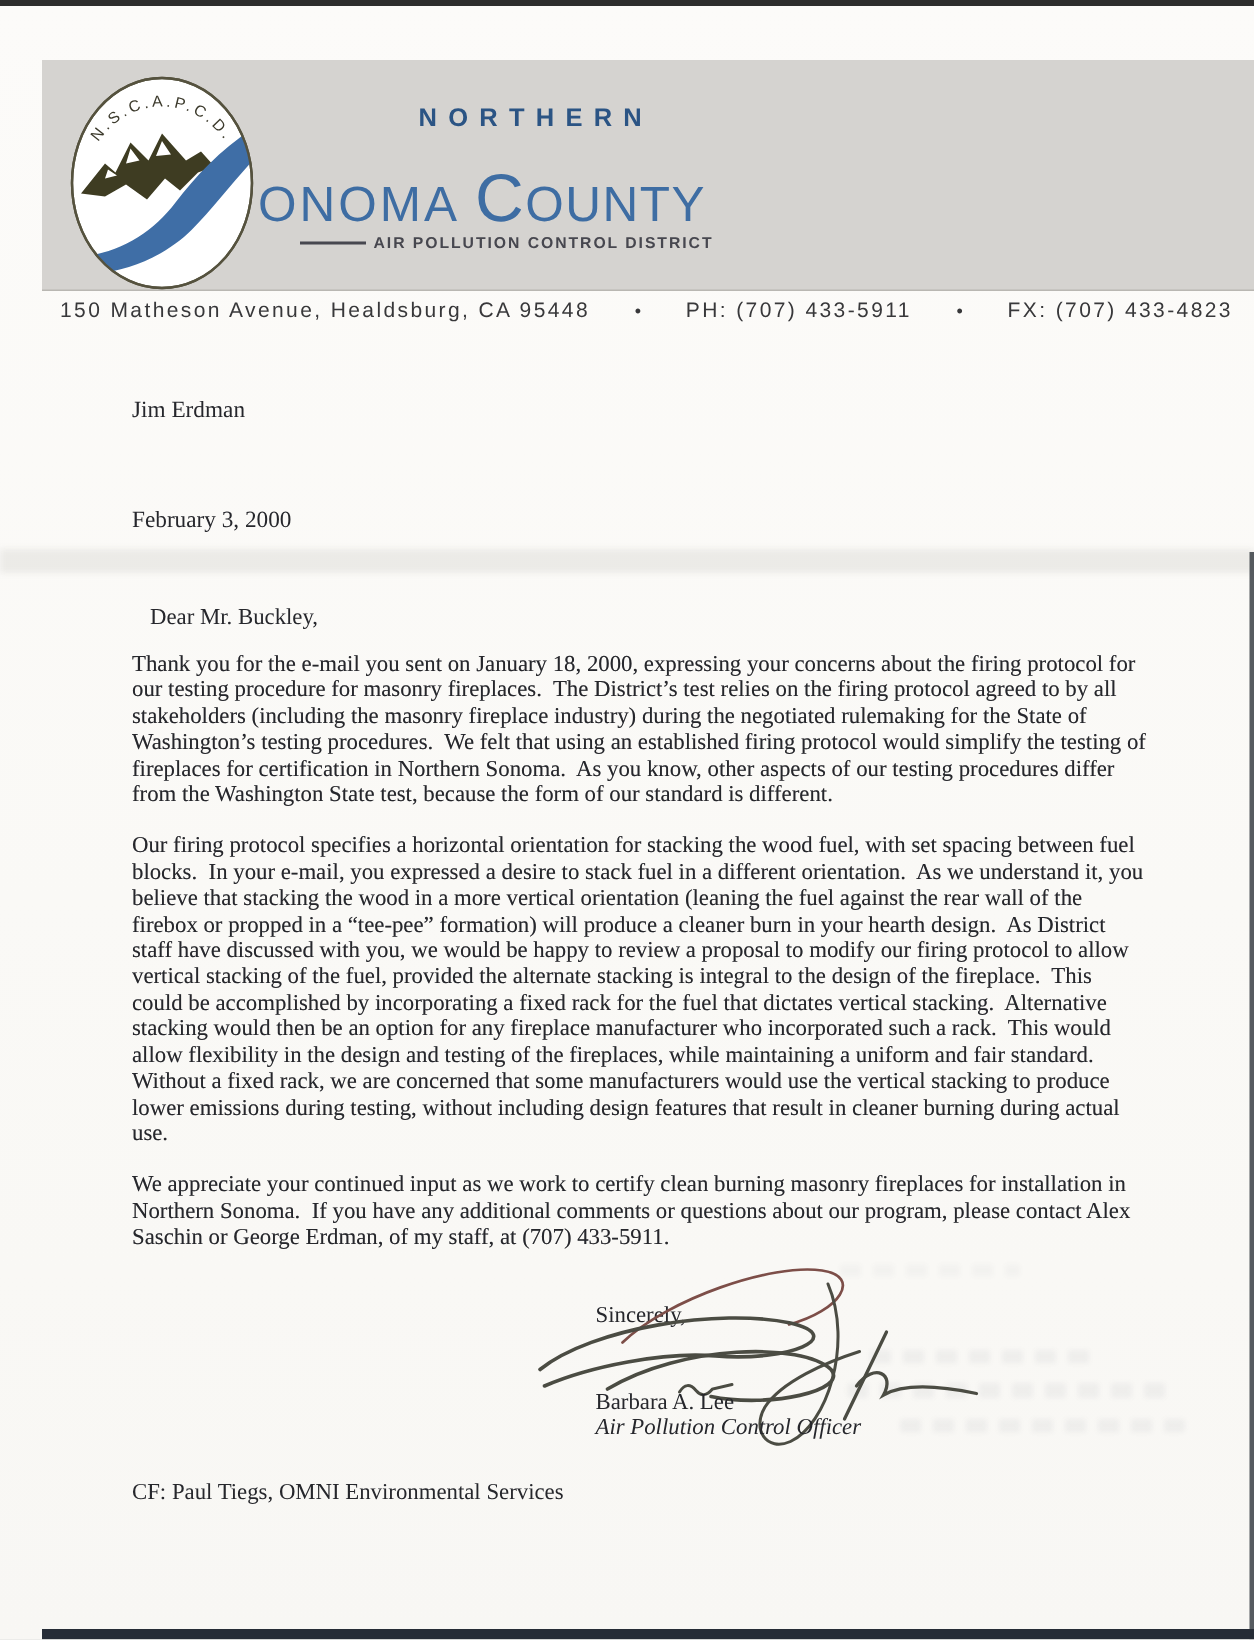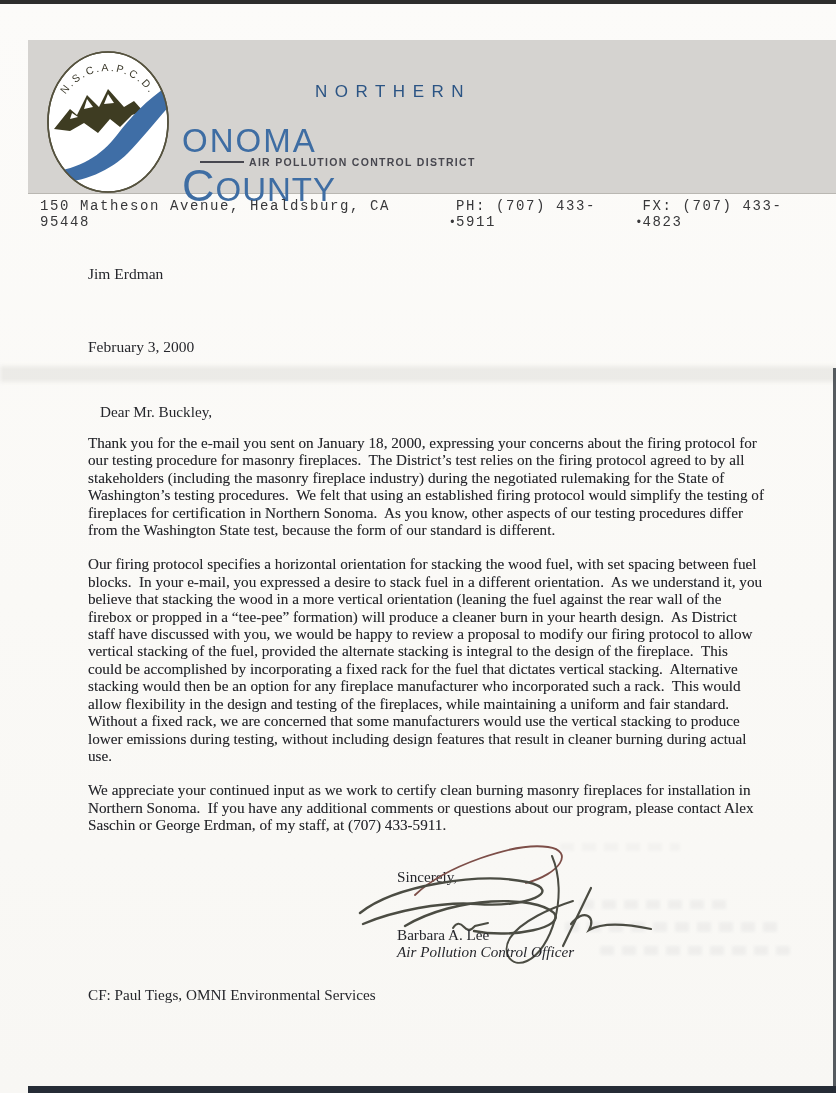--- a/index.html
+++ b/index.html
@@ -21,43 +21,43 @@
   .bleed{position:absolute;background:repeating-linear-gradient(90deg,rgba(90,95,110,.18) 0 14px,rgba(90,95,110,0) 14px 22px);filter:blur(1.6px);opacity:.35;border-radius:2px;}
   .bleed1{left:580px;top:900px;width:150px;height:9px;}
   .bleed2{left:565px;top:922px;width:215px;height:10px;}
   .bleed3{left:600px;top:946px;width:190px;height:9px;}
   .bleed4{left:560px;top:843px;width:120px;height:8px;opacity:.22;}
 
   
   .band{position:absolute;left:28px;top:40px;width:808px;height:153px;background:var(--band-gray,#d5d3d0);border-bottom:1px solid #b9b7b2;}
   .seal{position:absolute;left:44px;top:47px;width:128px;height:150px;}
   .brand-top{
-    position:absolute;left:279px;top:82px;
-    font-family:"Liberation Sans",sans-serif;font-weight:normal;
-    font-size:17px;letter-spacing:7.5px;color:var(--navy,#2b5484);margin-left:36px;
+    position:absolute;left:279px;top:69px;
+    font-family:"Liberation Sans",sans-serif;font-weight:bold;
+    font-size:17px;letter-spacing:7.5px;color:var(--navy,#2b5484);
   }
   .brand-main{
-    position:absolute;left:172px;top:122px;display:flex;align-items:baseline;
-    font-family:"Liberation Sans",sans-serif;color:var(--blue,#3e6da3);flex-direction:column;
+    position:absolute;left:172px;top:106px;display:flex;align-items:baseline;
+    font-family:"Liberation Sans",sans-serif;color:var(--blue,#3e6da3);
   }
   .onoma{font-size:33px;letter-spacing:2px;}
   .county{margin-left:10px;display:inline-flex;align-items:baseline;}
   .c-init{font-size:45px;letter-spacing:1px;}
   .c-rest{font-size:33px;letter-spacing:1px;}
   .brand-sub{
     position:absolute;left:200px;top:156px;display:flex;align-items:center;
     font-family:"Liberation Sans",sans-serif;font-size:10.5px;letter-spacing:1.3px;
     color:var(--slate,#47474f);font-weight:bold;
   }
   .sub-line{display:inline-block;width:44px;height:2px;background:var(--slate,#47474f);margin-right:5px;}
 
   .contact-row{
     position:absolute;left:40px;top:198px;width:782px;
     display:flex;justify-content:space-between;align-items:flex-end;
-    font-family:Liberation Mono, monospace;font-size:14px;letter-spacing:1.6px;
+    font-family:Liberation Sans, sans-serif;font-size:14px;letter-spacing:1.6px;
     color:#38383a;
   }
   .contact-row .dot{font-size:12px;letter-spacing:0;}
 
   
   .recipient{position:absolute;left:88px;top:264px;font-size:15.5px;line-height:19px;}
   .date{position:absolute;left:88px;top:338px;font-size:15.5px;}
   .salutation{position:absolute;left:88px;top:391px;margin:12px;font-size:15.2px;}
   .paras{position:absolute;left:88px;top:422px;width:676px;}
   .paras p{margin:12px 0 17px 0;font-size:15.2px;line-height:17.4px;white-space:pre-wrap;text-align:left;

